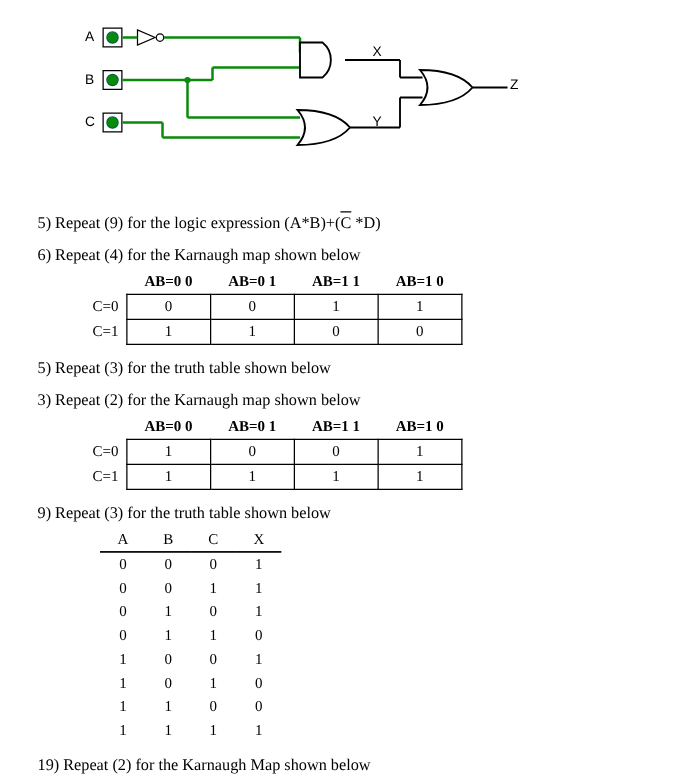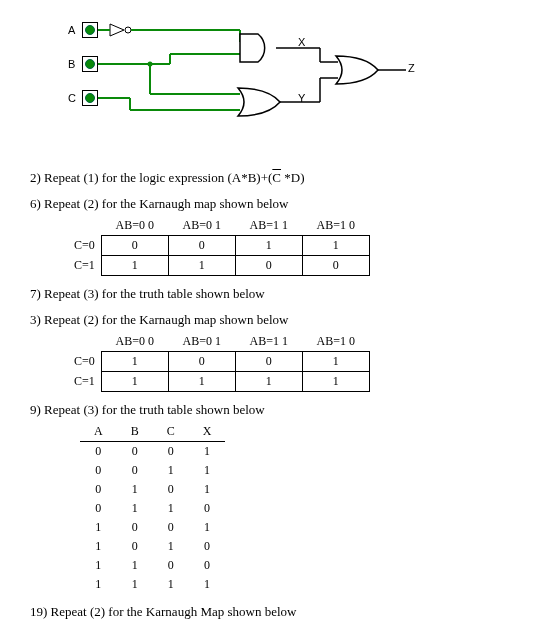--- a/index.html
+++ b/index.html
@@ -27,21 +27,21 @@
   .box-pin {
     position:absolute; width:14px; height:14px; border:1px solid #000;
     display:flex; align-items:center; justify-content:center;
     background:#fff;
   }
   .box-pin::after { content:''; width:8px; height:8px; border-radius:50%; background:#0a8a0a; border:1px solid #064; }
   .q { margin: 10px 0 4px 0; }
   .overline { text-decoration: overline; }
   table { border-collapse: collapse; margin-left: 36px; margin-bottom:6px; }
   th, td { font-size:12px; font-family:"Times New Roman",serif; padding:2px 8px; text-align:center; }
-  .kmap th { font-weight:normal; border:none; }
+  .kmap th { font-weight:bold; border:none; }
   .kmap td.cell { border:1px solid #000; min-width:50px; }
   .kmap td.rowhdr { border:none; text-align:right; padding-right:6px; }
   .tt { margin-left:50px; }
   .tt th { border-bottom:1px solid #000; font-weight:normal; padding:2px 14px; }
   .tt td { padding:2px 14px; }
 </style>
 </head>
 <body>
 
 <div class="circuit-area">
@@ -92,24 +92,24 @@
     <line x1="270" y1="42" x2="288" y2="42" stroke="#000" stroke-width="1.5"></line>
     <line x1="270" y1="58" x2="288" y2="58" stroke="#000" stroke-width="1.5"></line>
     <g>
       <path d="M286 36 Q298 50 286 64 Q316 64 328 50 Q316 36 286 36 Z" fill="#fff" stroke="#000" stroke-width="1.5"></path>
     </g>
     <line x1="328" y1="50" x2="356" y2="50" stroke="#000" stroke-width="1.5"></line>
   </svg>
 </div>
 
 <p class="q">
-  <span>2)  Repeat (1) for the logic expression (A*B)+(</span><span class="overline">C</span><span> *D)</span>
+  <span>5)  Repeat (9) for the logic expression (A*B)+(</span><span class="overline">C</span><span> *D)</span>
 </p>
 
-<p class="q">6)  Repeat (2) for the Karnaugh map shown below</p>
+<p class="q">6)  Repeat (4) for the Karnaugh map shown below</p>
 <table class="kmap">
   <tbody>
       <tr>
     <th></th>
     <th>AB=0 0</th>
     <th>AB=0 1</th>
     <th>AB=1 1</th>
     <th>AB=1 0</th>
   </tr>
   <tr>
@@ -122,21 +122,21 @@
   <tr>
     <td class="rowhdr">C=1</td>
     <td class="cell">1</td>
     <td class="cell">1</td>
     <td class="cell">0</td>
     <td class="cell">0</td>
   </tr>
 </tbody>
   </table>
 
-<p class="q">7)  Repeat (3) for the  truth table shown below</p>
+<p class="q">5)  Repeat (3) for the  truth table shown below</p>
 
 <p class="q">3)  Repeat (2) for the Karnaugh map shown below</p>
 <table class="kmap">
   <tbody>
       <tr>
     <th></th>
     <th>AB=0 0</th>
     <th>AB=0 1</th>
     <th>AB=1 1</th>
     <th>AB=1 0</th>

